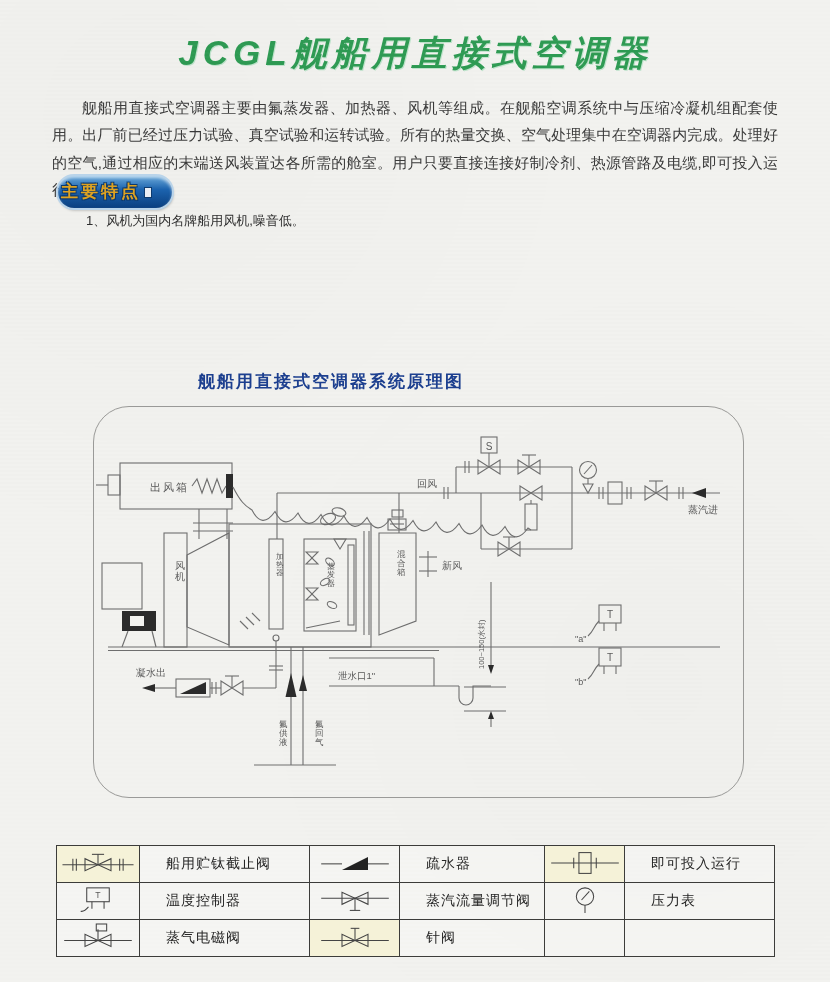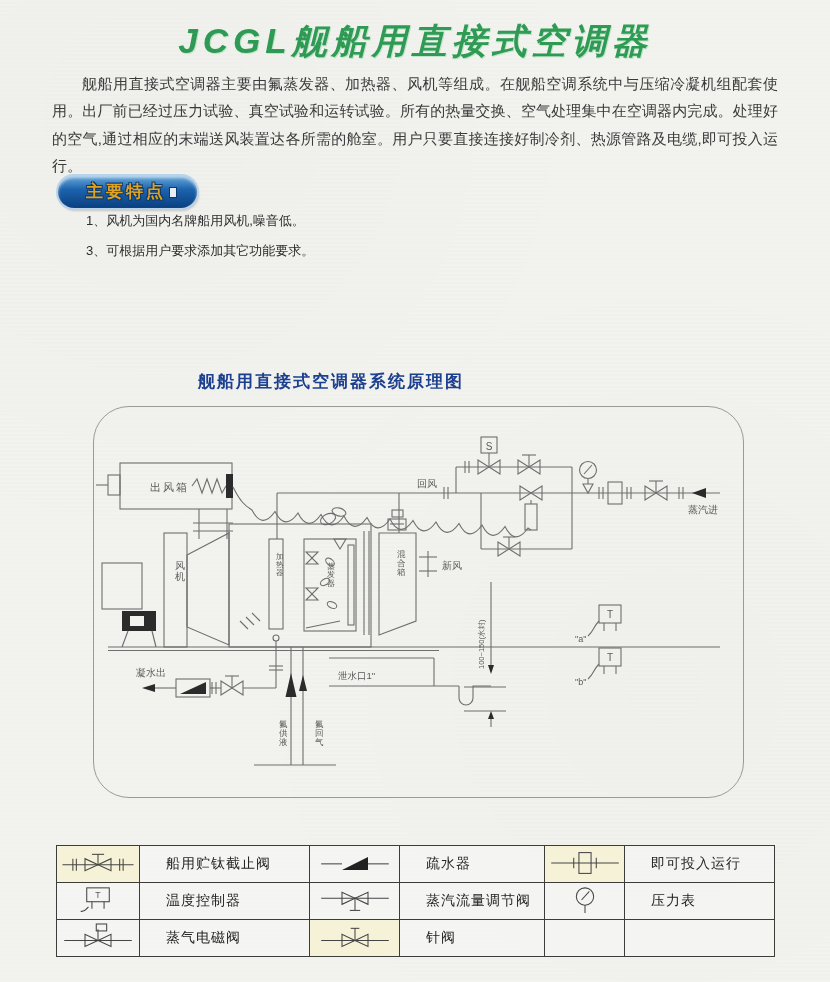--- a/index.html
+++ b/index.html
@@ -10,33 +10,33 @@
     color:#333;
   }
   .texture{
     position:absolute;inset:0;pointer-events:none;opacity:.5;
     background:
       radial-gradient(circle at 18% 12%, rgba(0,0,0,.025), transparent 40%),
       radial-gradient(circle at 80% 70%, rgba(0,0,0,.02), transparent 45%),
       repeating-linear-gradient(0deg, rgba(255,255,255,.03) 0 2px, rgba(0,0,0,.012) 2px 4px);
   }
   .page-title{
-    margin:5px;padding-top:13px;text-align:center;
+    margin:17px;padding-top:13px;text-align:center;
     font-size:35px;font-weight:bold;font-style:italic;
     letter-spacing:5px;color:#2e9b53;
     text-shadow:1px 1px 0 #bfe4cc;
   }
   .intro{
     margin:0 52px 0 52px;
     font-size:15px;line-height:1.82;text-align:justify;
     text-indent:2em;color:#3a3a3a;
   }
   .badge{
     position:absolute;left:58px;top:176px;
-    padding:4px 20px 5px 28px;border-radius:16px;
+    padding:4px 20px 5px 3px;border-radius:16px;
     background:linear-gradient(180deg,#6aa9da 0%,#1c63ae 42%,#0a3f80 100%);
     box-shadow:0 0 0 2px #b9d4ea, inset 0 2px 3px rgba(255,255,255,.55), 1px 2px 3px rgba(0,0,0,.35);
     font-size:17px;font-weight:bold;letter-spacing:3px;color:#dda221;
     text-shadow:1px 1px 0 #0d3a6e,-1px -1px 0 #0d3a6e,1px -1px 0 #0d3a6e,-1px 1px 0 #0d3a6e;
   }
   .badge .badge-dot{
     display:inline-block;width:6px;height:9px;margin-left:3px;
     background:#e9eef5;border:1px solid #0d3a6e;vertical-align:middle;
   }
   .features{
@@ -72,21 +72,20 @@
 <div class="texture"></div>
 
 <h1 class="page-title">JCGL舰船用直接式空调器</h1>
 
 <p class="intro">舰船用直接式空调器主要由氟蒸发器、加热器、风机等组成。在舰船空调系统中与压缩冷凝机组配套使用。出厂前已经过压力试验、真空试验和运转试验。所有的热量交换、空气处理集中在空调器内完成。处理好的空气,通过相应的末端送风装置达各所需的舱室。用户只要直接连接好制冷剂、热源管路及电缆,即可投入运行。</p>
 
 <div class="badge"><span>主要特点</span><span class="badge-dot"></span></div>
 
 <div class="features">
   <div class="feature-item">1、风机为国内名牌船用风机,噪音低。</div>
-  <div class="feature-item">3、可根据用户要求添加其它功能要求。</div>
 </div>
 
 <div class="diagram-heading">舰船用直接式空调器系统原理图</div>
 
 <div class="diagram-box">
 <svg width="649" height="388" viewBox="0 0 649 388">
   <g stroke="#6e6e6e" stroke-width="1.1" fill="none">
 
     <line x1="2" y1="78" x2="14" y2="78"></line>
     <rect x="14" y="68" width="12" height="20"></rect>

